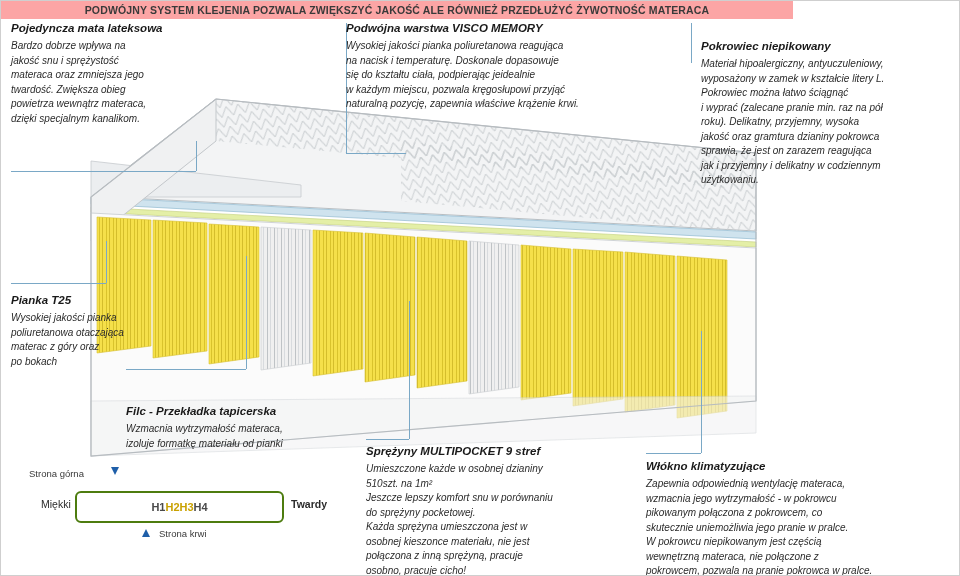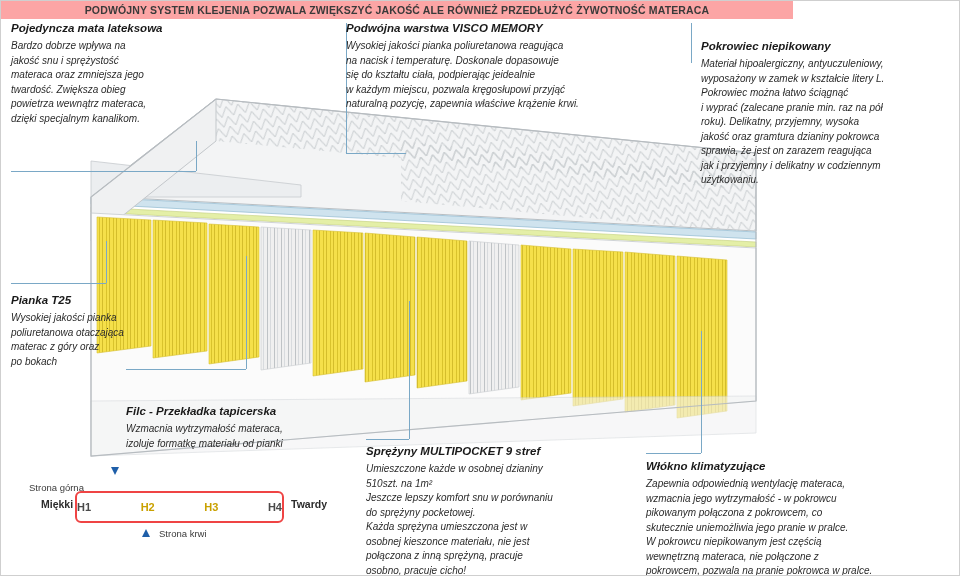--- a/index.html
+++ b/index.html
@@ -72,54 +72,53 @@
     left: 0; top: 0;
     width: 960px; height: 576px;
     pointer-events: none;
   }
 
   
   .scale-box {
     position: absolute;
     left: 74px; top: 490px;
     width: 205px; height: 28px;
-    border: 2px solid #ef4444;
+    border: 2px solid #4d7c0f;
     border-radius: 6px;
     background: #ffffff;
     display: flex;
     align-items: center;
-    justify-content: space-between;
+    justify-content: center;
   }
   .scale-box span {
     font-size: 11px;
     font-weight: bold;
     color: #4a4a4a;
   }
   .scale-box span.active { color: #c9a100; }
   .lbl-soft {
     position: absolute;
     left: 28px; top: 497px;
     font-size: 10.5px;
-    font-weight: bold;
+    font-weight: normal;
     color: #2b2b2b;
     padding-left: 12px;
   }
   .lbl-hard {
     position: absolute;
     left: 290px; top: 497px;
     font-size: 10.5px;
     font-weight: bold;
     color: #2b2b2b;
   }
   .lbl-top {
     position: absolute;
     left: 28px; top: 467px;
     font-size: 9.5px;
     color: #3a3a3a;
-    margin-top: 14px;
   }
   .lbl-bottom {
     position: absolute;
     left: 158px; top: 527px;
     font-size: 9.5px;
     color: #3a3a3a;
   }
   .arrow-dn {
     position: absolute;
     left: 110px; top: 466px;

